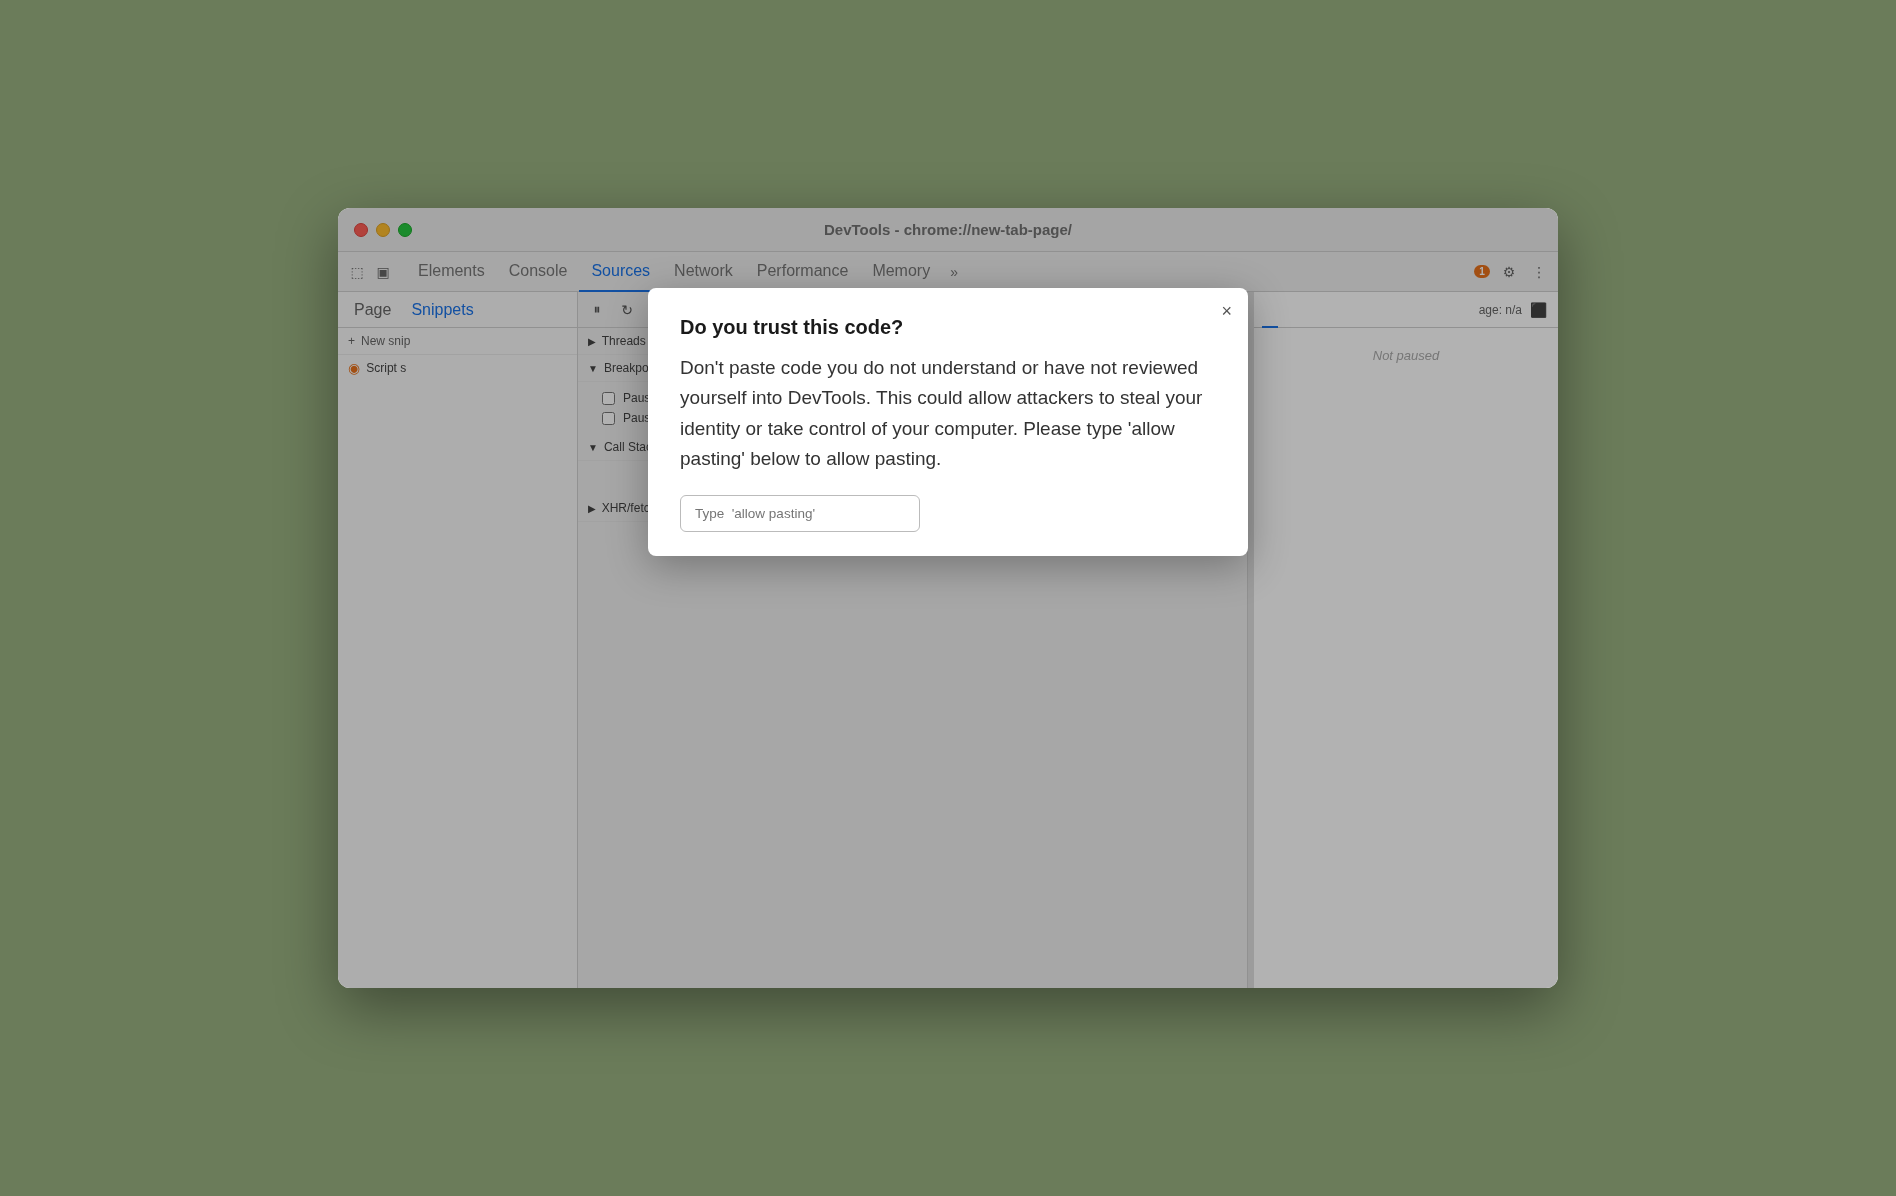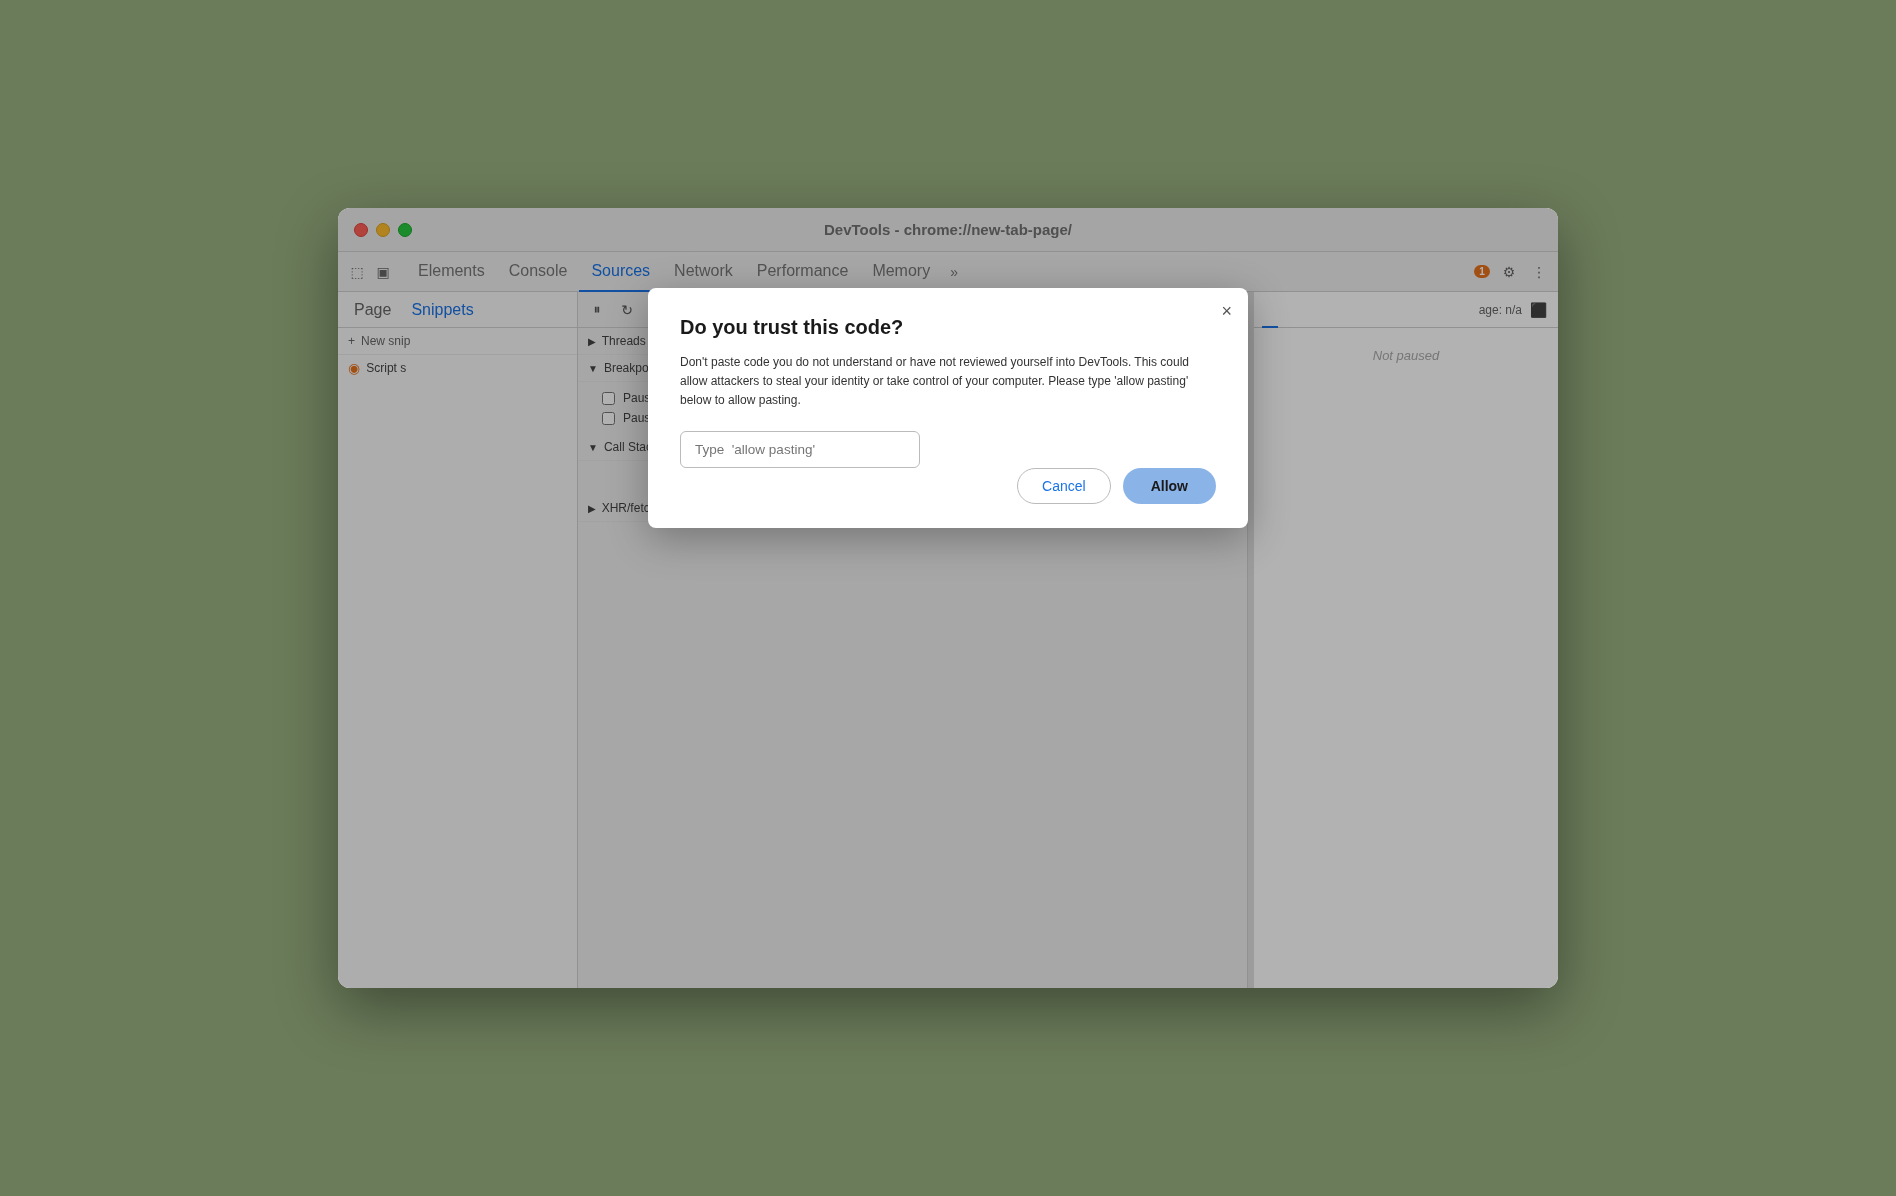--- a/index.html
+++ b/index.html
@@ -358,21 +358,21 @@
     }
 
     .modal-title {
       font-size: 20px;
       font-weight: 700;
       color: #1a1a1a;
       margin-bottom: 14px;
     }
 
     .modal-description {
-      font-size: 12px;
+      font-size: 19px;
       color: #333;
       line-height: 1.6;
       margin-bottom: 20px;
     }
 
     .modal-input {
       width: 240px;
       border: 1px solid #bbb;
       border-radius: 6px;
       padding: 10px 14px;
@@ -538,20 +538,16 @@
       </div>
     </div>
   </div>
 
   <div class="modal-overlay">
     <div class="modal">
       <button class="modal-close">×</button>
       <div class="modal-title">Do you trust this code?</div>
       <div class="modal-description">Don't paste code you do not understand or have not reviewed yourself into DevTools. This could allow attackers to steal your identity or take control of your computer. Please type 'allow pasting' below to allow pasting.</div>
       <input class="modal-input" type="text" placeholder="Type  'allow pasting'" style="">
-      <div class="modal-buttons">
-        <button class="btn-cancel">Cancel</button>
-        <button class="btn-allow">Allow</button>
-      </div>
     </div>
   </div>
 
 </div>
 
 </body></html>

